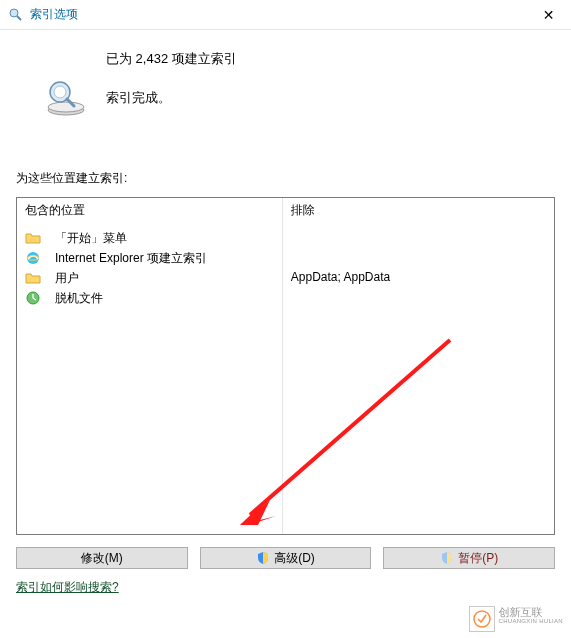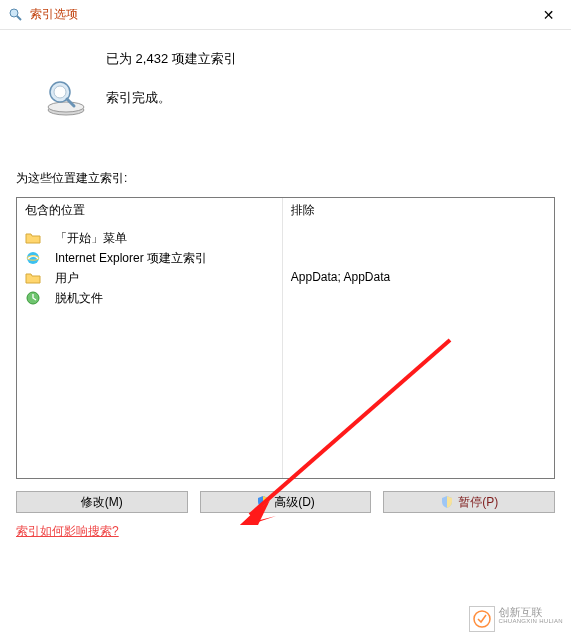--- a/index.html
+++ b/index.html
@@ -17,42 +17,42 @@
     display: flex;
     align-items: center;
     padding-left: 8px;
     border-bottom: 1px solid #e5e5e5;
   }
   .titlebar .icon {
     width: 16px; height: 16px;
     margin-right: 6px;
     display: inline-flex; align-items:center; justify-content:center;
   }
-  .titlebar .title { font-size: 12px; color: #c2410c; }
+  .titlebar .title { font-size: 12px; color: #0369a1; }
   .close {
     margin-left: auto;
     width: 45px; height: 30px;
     display: flex; align-items: center; justify-content: center;
     font-size: 14px; color: #000; cursor: pointer;
   }
   .content { padding: 12px 16px 10px 16px; }
   .status-row { margin-left: 90px; margin-top: 8px; font-size: 13px; }
   .icon-status-wrap {
     display: flex;
     align-items: center;
     gap: 16px;
     margin-top: 10px;
     margin-left: 26px;
   }
   .index-icon { width: 48px; height: 40px; display:inline-flex; align-items:center; justify-content:center; }
   .complete-text { font-size: 13px; }
   .section-label { margin-top: 52px; font-size: 12px; }
   .list-box {
     border: 1px solid #7a7a7a;
-    height: 282px;
+    height: 338px;
     margin-top: 10px;
     display: flex;
     overflow: hidden;
   }
   .col-left { width: 49.5%; border-right: 1px solid #e5e5e5; }
   .col-right { flex: 1; }
   .col-header {
     padding: 4px 8px 6px 8px;
     font-size: 12px;
     border-bottom: 1px solid transparent;
@@ -77,21 +77,21 @@
     height: 22px;
     border: 1px solid #adadad;
     background: #e1e1e1;
     display: flex; align-items:center; justify-content:center;
     gap: 4px;
     font-size: 12px;
     cursor: pointer;
   }
   .btn.disabled { color: #7f1d1d; cursor: default; justify-content: center; }
   .shield-icon { width: 14px; height: 14px; display:inline-flex; }
-  .link { color: #ef4444; font-size: 12px; margin-top: 10px; display: block; text-decoration: underline; cursor:pointer; }
+  .link { color: #14532d; font-size: 12px; margin-top: 10px; display: block; text-decoration: underline; cursor:pointer; }
   .link + .link { margin-top: 6px; }
   
   .arrow {
     position: absolute;
     left: 230px; top: 330px;
     width: 230px; height: 200px;
     pointer-events: none;
   }
   .watermark {
     position: absolute;

